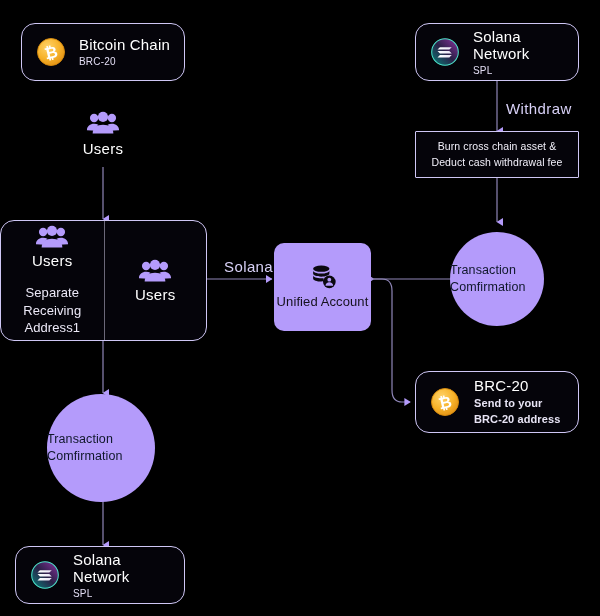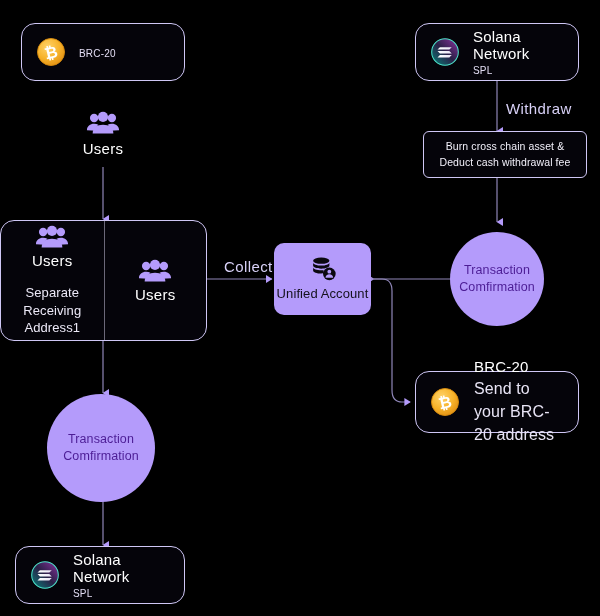--- a/index.html
+++ b/index.html
@@ -129,38 +129,36 @@
   }
   .circle {
     background: #b49bfb;
     border-radius: 50%;
     display: flex;
     align-items: center;
     justify-content: center;
     box-sizing: border-box;
   }
   .circle .c-label {
-    color: #4c1d95;
+    color: #0f172a;
     font-size: 12.5px;
     line-height: 1.35;
-    text-align: center;
     letter-spacing: .1px;
   }
 
   
   .note-box {
     background: #05040a;
     border: 1px solid #cfc7f5;
-    border-radius: 6px;
+    border-radius: 1px;
     display: flex;
     align-items: center;
     justify-content: center;
     box-sizing: border-box;
     padding: 6px 8px;
-    margin-left: 8px;
   }
   .note-box .n-label {
     color: #f2f0fa;
     font-size: 10.5px;
     line-height: 1.5;
     text-align: center;
     letter-spacing: .1px;
   }
 
   
@@ -169,25 +167,26 @@
     gap: 14px;
   }
   .dest-text { display: flex; flex-direction: column; }
   .dest-title {
     color: #ffffff;
     font-size: 15px;
     letter-spacing: .2px;
   }
   .dest-sub {
     color: #e8e4f5;
-    font-size: 16px;
+    font-size: 11px;
     line-height: 1.45;
     margin-top: 2px;
     max-width: 110px;
     letter-spacing: .1px;
+    font-weight: bold;
   }
 
   
   .edge-label {
     position: absolute;
     color: #d8d1f7;
     font-size: 15px;
     letter-spacing: .4px;
     white-space: nowrap;
   }
@@ -223,39 +222,40 @@
 
     <line x1="497" y1="80" x2="497" y2="131" stroke="#8f86b8" stroke-width="1.2" marker-end="url(#arrowDown)"></line>
 
     <line x1="497" y1="178" x2="497" y2="222" stroke="#8f86b8" stroke-width="1.2" marker-end="url(#arrowDown)"></line>
 
     <line x1="450" y1="279" x2="374" y2="279" stroke="#8f86b8" stroke-width="1.2" marker-end="url(#arrowLeft)"></line>
 
     <path d="M371,279 L382,279 Q392,279 392,291 L392,390 Q392,402 402,402 L410,402" fill="none" stroke="#8f86b8" stroke-width="1.2" marker-end="url(#arrowPath)"></path>
   </svg>
 
-  <div class="edge-label" style="left:224px; top:258px;">Collect</div>
+  <div class="edge-label" style="left:224px; top:258px;">Solana</div>
   <div class="edge-label" style="left:506px; top:100px;">Withdraw</div>
 
   <div class="node card chain-card" style="left:21px; top:23px; width:164px; height:58px;">
     <span class="icon-wrap">
       <svg width="30" height="30" viewBox="0 0 32 32">
         <defs>
           <radialGradient id="btcg1" cx="38%" cy="32%" r="78%">
             <stop offset="0%" stop-color="#ffd36b"></stop>
             <stop offset="55%" stop-color="#f7b32b"></stop>
             <stop offset="100%" stop-color="#e08c10"></stop>
           </radialGradient>
         </defs>
         <circle cx="16" cy="16" r="14.4" fill="url(#btcg1)"></circle>
         <circle cx="16" cy="16" r="14.4" fill="none" stroke="#d88b0d" stroke-width="1"></circle>
         <text x="16" y="22.6" text-anchor="middle" font-family="DejaVu Sans, sans-serif" font-size="17" font-weight="bold" fill="#ffffff" transform="rotate(-13 16 16)">₿</text>
       </svg>
     </span>
     <span class="chain-text">
+      <span class="chain-title">Bitcoin Chain</span>
       <span class="chain-sub">BRC-20</span>
     </span>
   </div>
 
   <div class="node card chain-card" style="left:415px; top:23px; width:164px; height:58px;">
     <span class="icon-wrap">
       <svg width="30" height="30" viewBox="0 0 32 32">
         <defs>
           <linearGradient id="solg1" x1="10%" y1="90%" x2="90%" y2="10%">
             <stop offset="0%" stop-color="#0d6f6f"></stop>
@@ -321,21 +321,21 @@
           <path d="M1.2,25.5 c0,-5.6 4.2,-8.6 9.3,-8.6 c2.1,0 4,0.5 5.5,1.4 c-2.1,1.9 -3.2,4.5 -3.2,7.6 z"></path>
           <path d="M42.8,25.5 c0,-5.6 -4.2,-8.6 -9.3,-8.6 c-2.1,0 -4,0.5 -5.5,1.4 c2.1,1.9 3.2,4.5 3.2,7.6 z"></path>
           <circle cx="22" cy="8.2" r="6.6"></circle>
           <path d="M8.6,29.6 c0,-7.2 5.6,-11.3 13.4,-11.3 c7.8,0 13.4,4.1 13.4,11.3 z"></path>
         </svg>
       </span>
       <span class="u-label">Users</span>
     </div>
   </div>
 
-  <div class="node purple-box" style="left:274px; top:243px; width:97px; height:72px;">
+  <div class="node purple-box" style="left:274px; top:243px; width:97px; height:88px;">
     <span class="icon-wrap">
       <svg width="30" height="26" viewBox="0 0 34 30" fill="#0b0910">
         <ellipse cx="15" cy="5.4" rx="9.4" ry="3.6"></ellipse>
         <path d="M5.6,7.4 v3.6 c0,2 4.2,3.6 9.4,3.6 c5.2,0 9.4,-1.6 9.4,-3.6 v-3.6 c0,2 -4.2,3.6 -9.4,3.6 c-5.2,0 -9.4,-1.6 -9.4,-3.6 z"></path>
         <path d="M5.6,13.0 v3.6 c0,2 4.2,3.6 9.4,3.6 c1.0,0 2.0,-0.06 2.9,-0.18 c-0.2,-0.8 -0.3,-1.5 -0.3,-2.2 c0,-0.5 0.04,-1.0 0.12,-1.5 c-0.87,0.12 -1.77,0.18 -2.72,0.18 c-5.2,0 -9.4,-1.6 -9.4,-3.6 z"></path>
         <circle cx="24.3" cy="20.6" r="7.3"></circle>
         <g fill="#b49bfb">
           <circle cx="24.3" cy="18.1" r="2.2"></circle>
           <path d="M19.9,25.0 c0,-2.6 2.0,-4.0 4.4,-4.0 c2.4,0 4.4,1.4 4.4,4.0 z"></path>
         </g>

